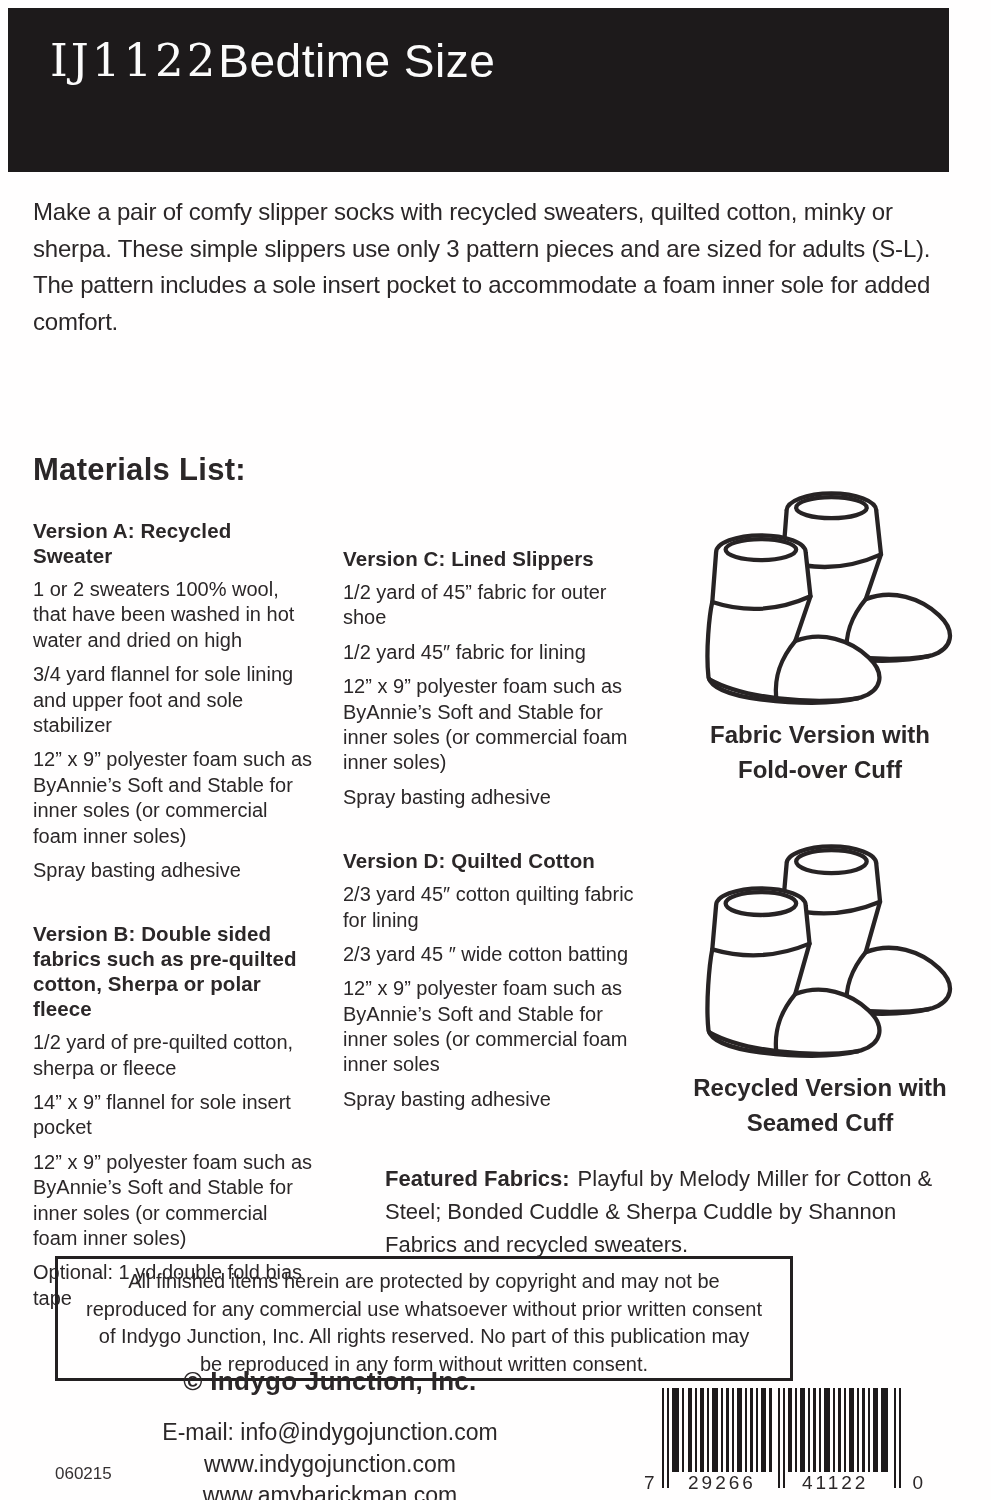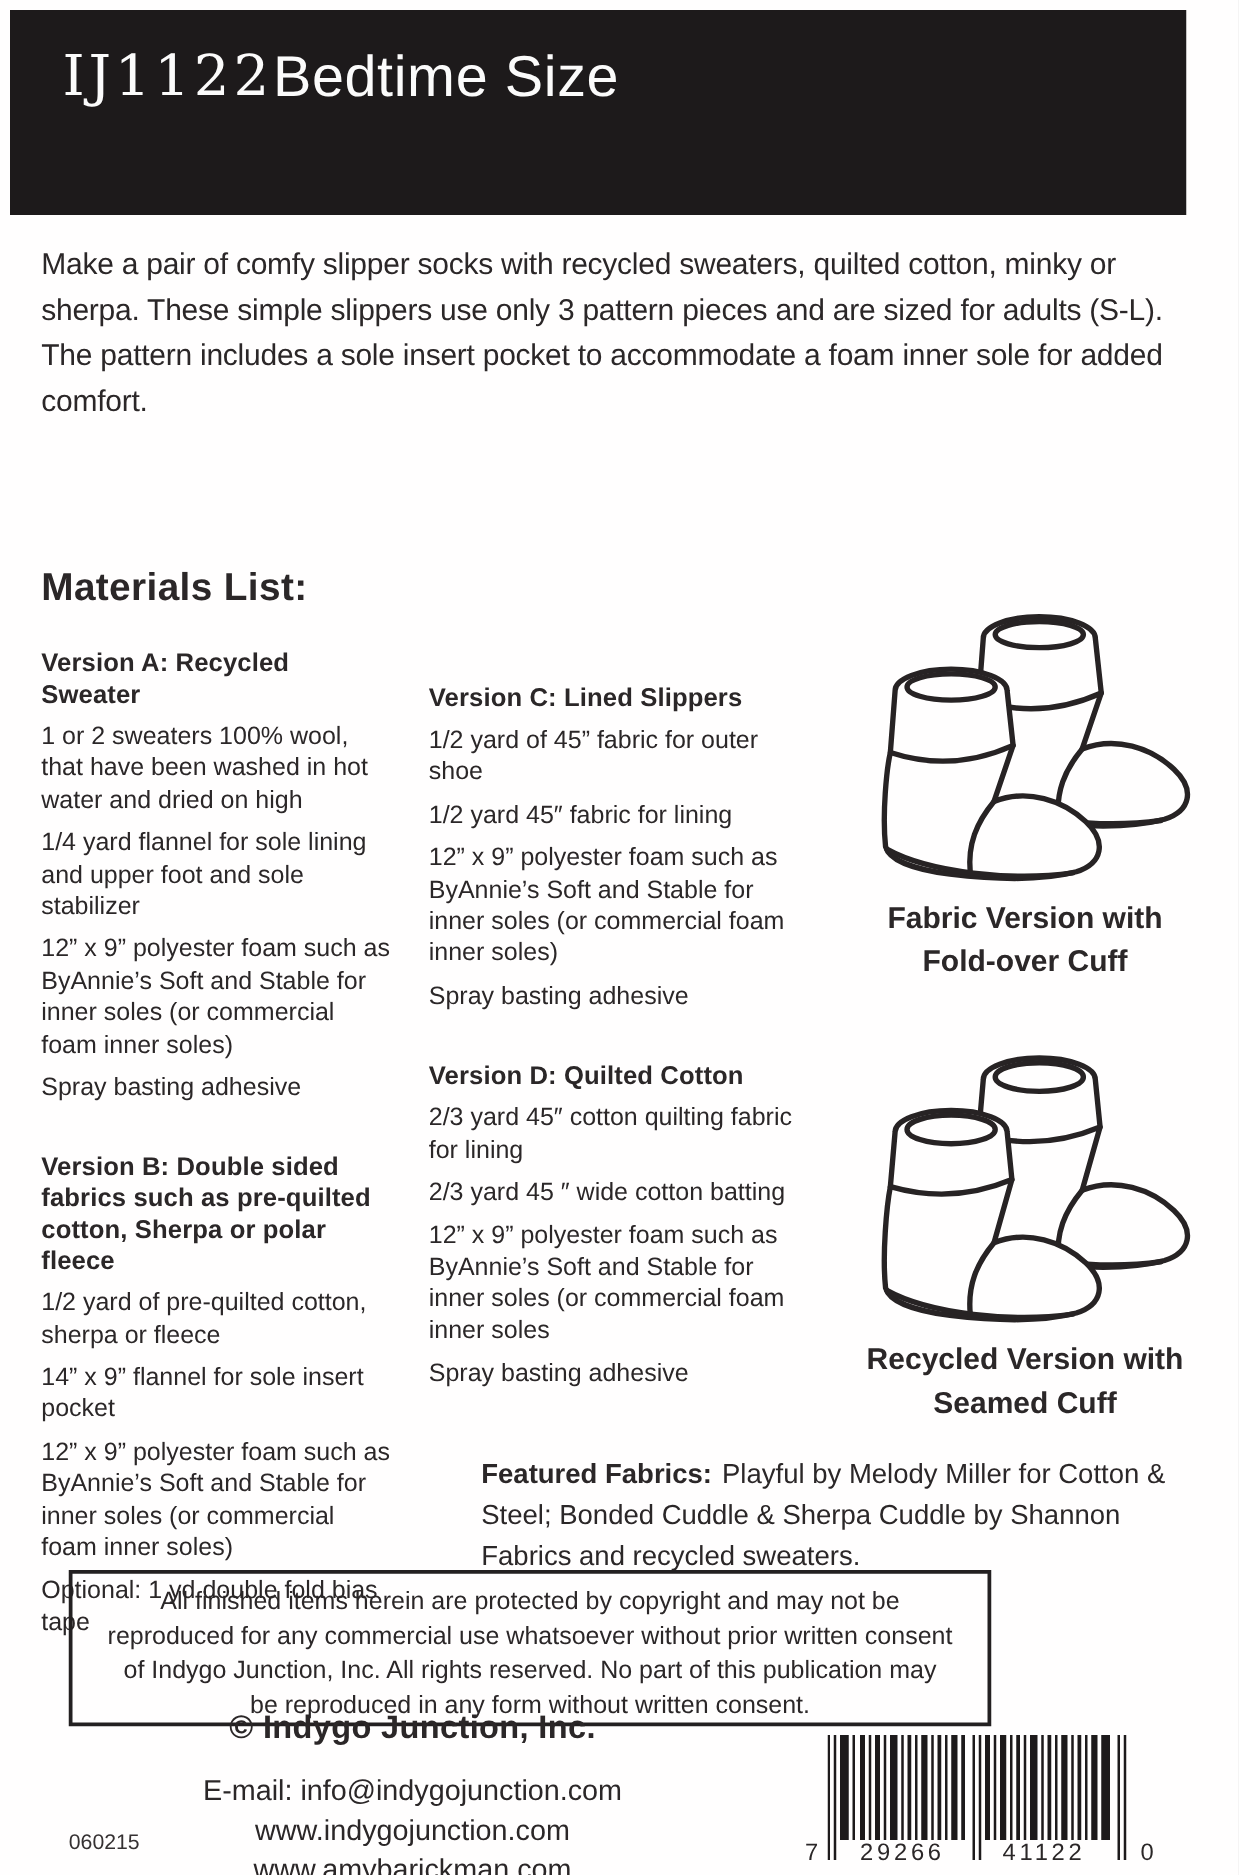--- a/index.html
+++ b/index.html
@@ -81,21 +81,21 @@
   <p class="intro">Make a pair of comfy slipper socks with recycled sweaters, quilted cotton, minky or sherpa. These simple slippers use only 3 pattern pieces and are sized for adults (S-L). The pattern includes a sole insert pocket to accommodate a foam inner sole for added comfort.</p>
 
 
   <h2 class="materials-heading">Materials List:</h2>
 
   <div class="col col-a">
     <div class="version-block">
       <div class="version-heading">Version A: Recycled Sweater</div>
       <div class="mat-list">
         <p>1 or 2 sweaters 100% wool, that have been washed in hot water and dried on high</p>
-        <p>1/4 yard flannel for sole lining and upper foot and sole stabilizer</p>
+        <p>3/4 yard flannel for sole lining and upper foot and sole stabilizer</p>
         <p>12” x 9” polyester foam such as ByAnnie’s Soft and Stable for inner soles (or commercial foam inner soles)</p>
         <p>Spray basting adhesive</p>
       </div>
     </div>
     <div class="version-block">
       <div class="version-heading">Version B: Double sided fabrics such as pre-quilted cotton, Sherpa or polar fleece</div>
       <div class="mat-list">
         <p>1/2 yard of pre-quilted cotton, sherpa or fleece</p>
         <p>14” x 9” flannel for sole insert pocket</p>
         <p>12” x 9” polyester foam such as ByAnnie’s Soft and Stable for inner soles (or commercial foam inner soles)</p>

